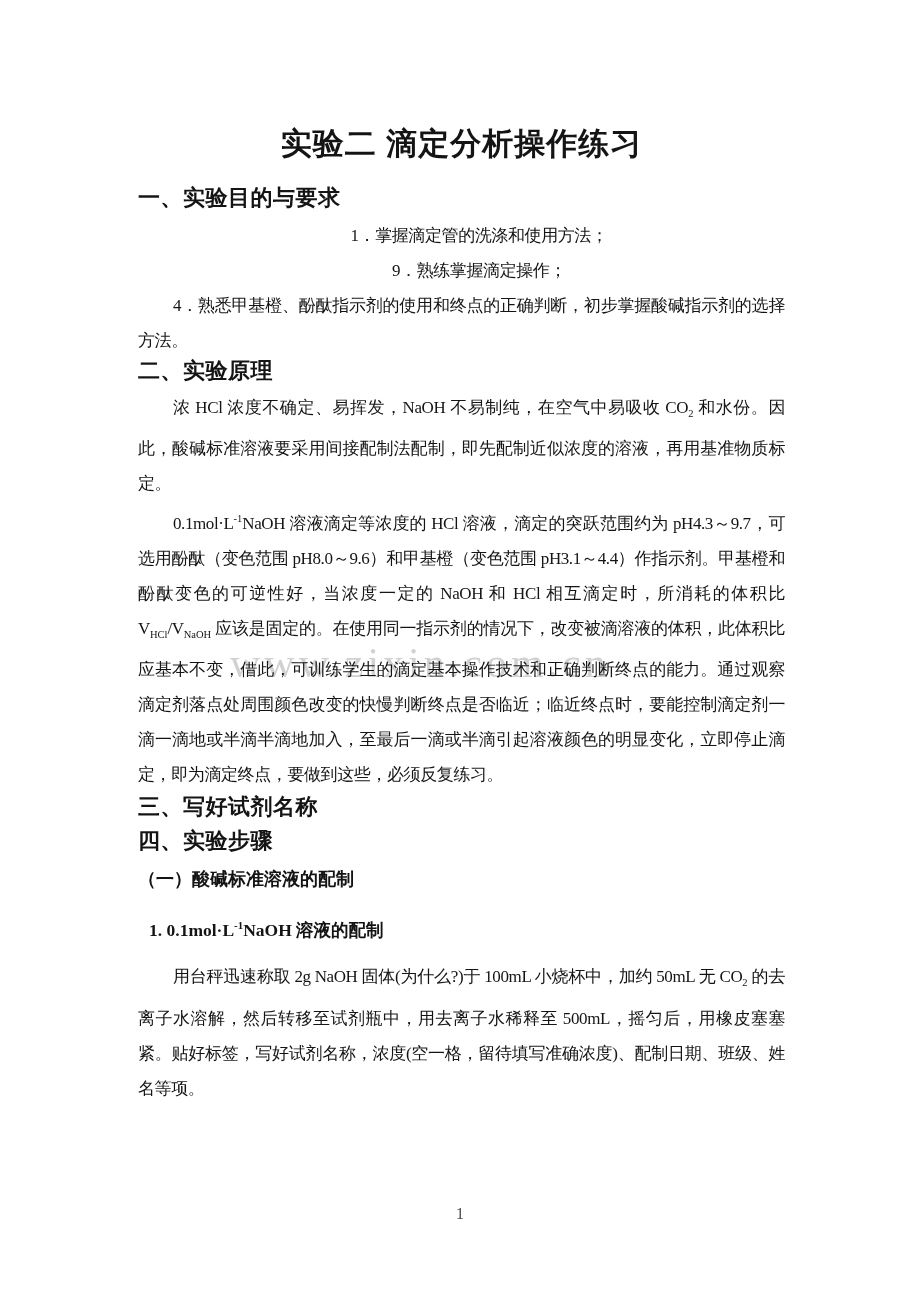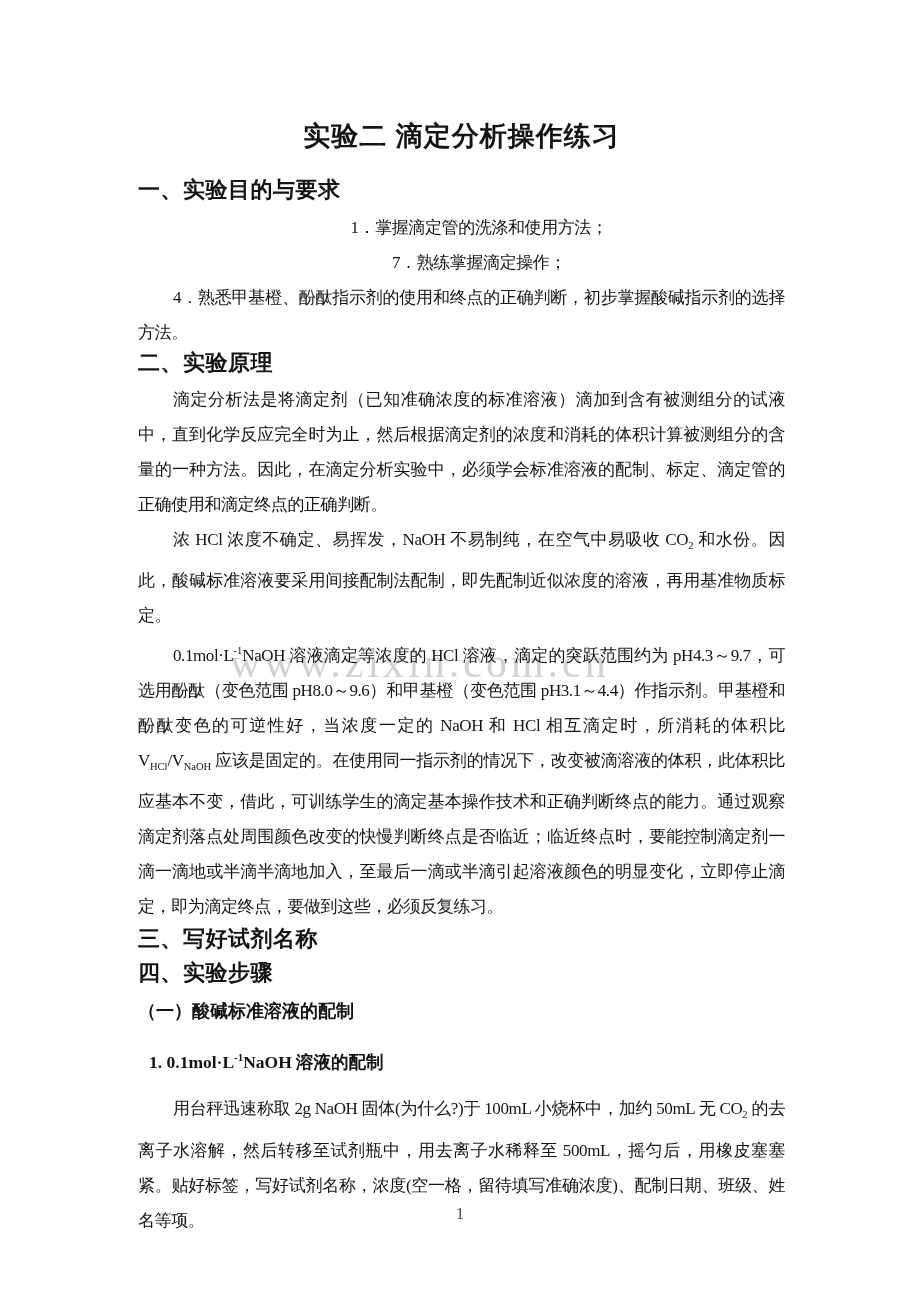--- a/index.html
+++ b/index.html
@@ -31,22 +31,22 @@
     pointer-events: none;
   }
   .content {
     position: relative;
     z-index: 1;
     margin-left: 138px;
     width: 647px;
     padding-top: 116px;
   }
   .doc-title {
-    margin: 0;
-    font-size: 27px;
+    margin: 8px;
+    font-size: 31px;
     line-height: 40px;
     font-weight: bold;
     text-align: center;
     letter-spacing: 1px;
     font-family: "Liberation Sans", "DejaVu Sans", sans-serif;
   }
   .h1 {
     margin: -6px 0 0 0;
     font-size: 22px;
     line-height: 38px;
@@ -101,25 +101,24 @@
 <div class="page">
 
   <div class="watermark">www.zixin.com.cn</div>
 
   <div class="content">
 
     <h1 class="doc-title">实验二 滴定分析操作练习</h1>
 
     <h2 class="h1 first">一、实验目的与要求</h2>
     <p class="item">1．掌握滴定管的洗涤和使用方法；</p>
-    <p class="item">7．熟练掌握滴定操作；</p>
+    <p class="item">9．熟练掌握滴定操作；</p>
     <p class="para">4．熟悉甲基橙、酚酞指示剂的使用和终点的正确判断，初步掌握酸碱指示剂的选择方法。</p>
 
     <h2 class="h1">二、实验原理</h2>
-    <p class="para">滴定分析法是将滴定剂（已知准确浓度的标准溶液）滴加到含有被测组分的试液中，直到化学反应完全时为止，然后根据滴定剂的浓度和消耗的体积计算被测组分的含量的一种方法。因此，在滴定分析实验中，必须学会标准溶液的配制、标定、滴定管的正确使用和滴定终点的正确判断。</p>
     <p class="para">浓 HCl 浓度不确定、易挥发，NaOH 不易制纯，在空气中易吸收 CO<sub>2</sub> 和水份。因此，酸碱标准溶液要采用间接配制法配制，即先配制近似浓度的溶液，再用基准物质标定。</p>
     <p class="para">0.1mol·L<sup>-1</sup>NaOH 溶液滴定等浓度的 HCl 溶液，滴定的突跃范围约为 pH4.3～9.7，可选用酚酞（变色范围 pH8.0～9.6）和甲基橙（变色范围 pH3.1～4.4）作指示剂。甲基橙和酚酞变色的可逆性好，当浓度一定的 NaOH 和 HCl 相互滴定时，所消耗的体积比 V<sub>HCl</sub>/V<sub>NaOH</sub> 应该是固定的。在使用同一指示剂的情况下，改变被滴溶液的体积，此体积比应基本不变，借此，可训练学生的滴定基本操作技术和正确判断终点的能力。通过观察滴定剂落点处周围颜色改变的快慢判断终点是否临近；临近终点时，要能控制滴定剂一滴一滴地或半滴半滴地加入，至最后一滴或半滴引起溶液颜色的明显变化，立即停止滴定，即为滴定终点，要做到这些，必须反复练习。</p>
 
     <h2 class="h1 tight">三、写好试剂名称</h2>
 
     <h2 class="h1 tight">四、实验步骤</h2>
     <h3 class="h2sub">（一）酸碱标准溶液的配制</h3>
     <h4 class="h3step">1. 0.1mol·L<sup>-1</sup>NaOH 溶液的配制</h4>
     <p class="para">用台秤迅速称取 2g NaOH 固体(为什么?)于 100mL 小烧杯中，加约 50mL 无 CO<sub>2</sub> 的去离子水溶解，然后转移至试剂瓶中，用去离子水稀释至 500mL，摇匀后，用橡皮塞塞紧。贴好标签，写好试剂名称，浓度(空一格，留待填写准确浓度)、配制日期、班级、姓名等项。</p>
 

